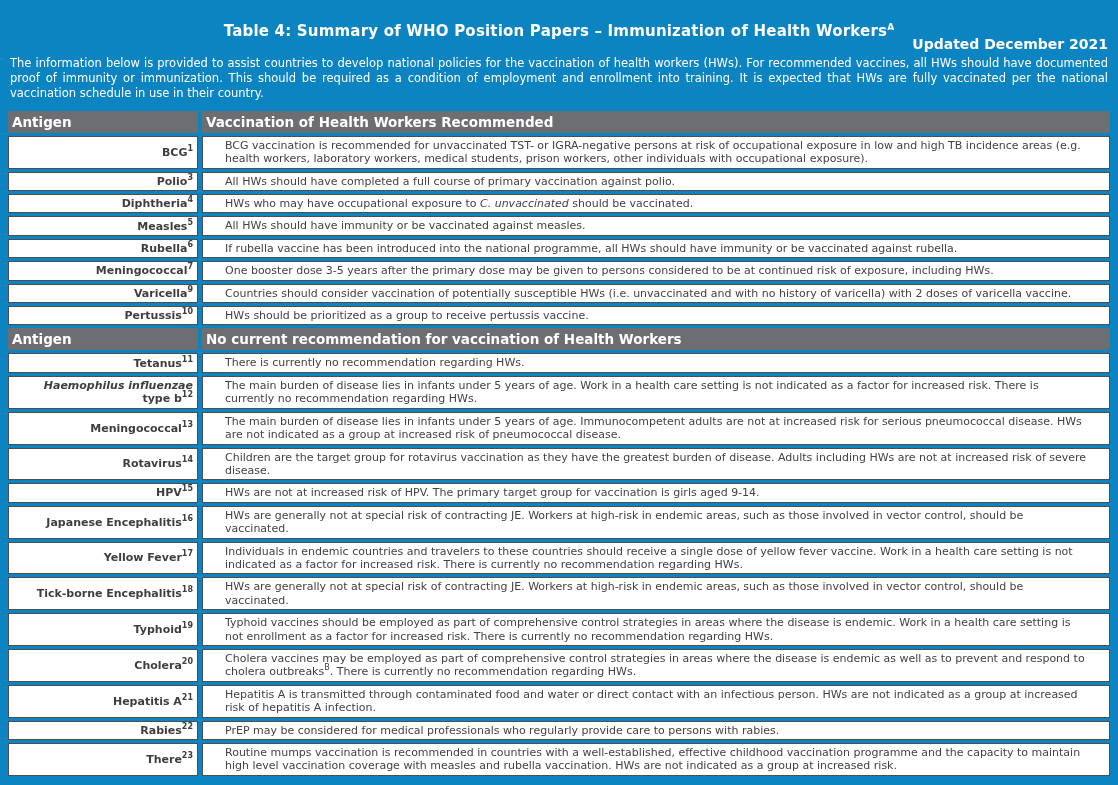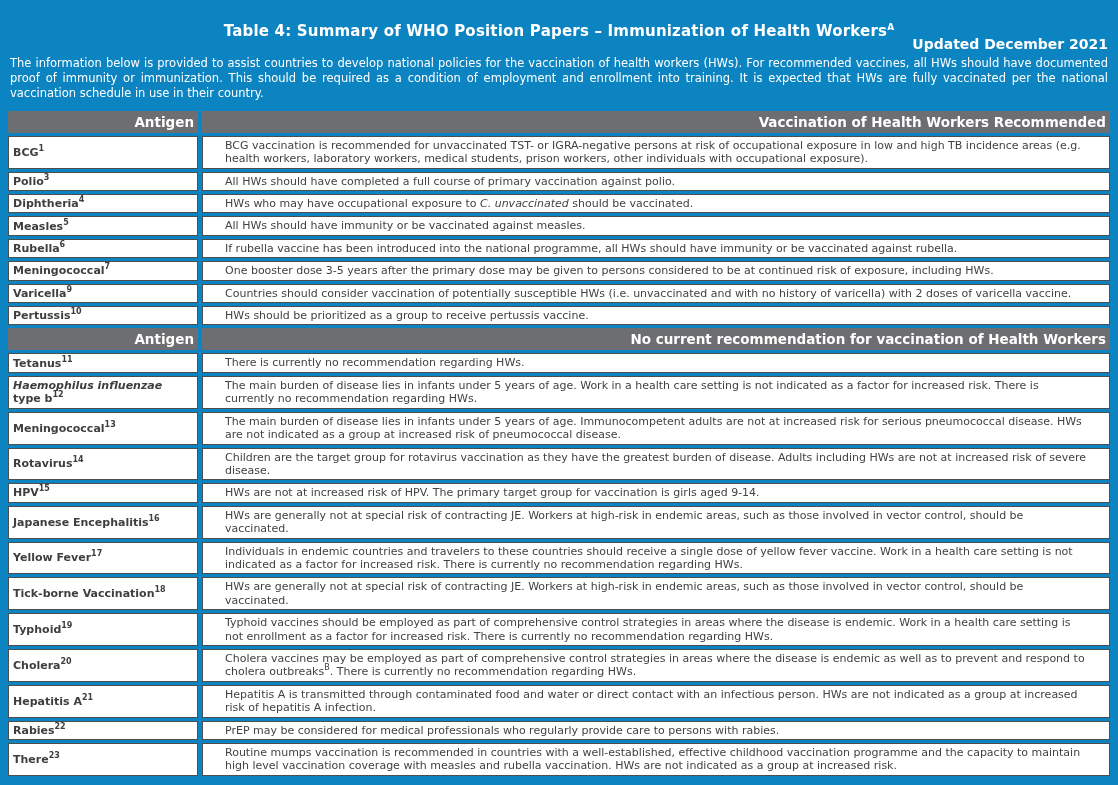--- a/index.html
+++ b/index.html
@@ -48,33 +48,33 @@
     margin-left: 4px;
     border-collapse: separate;
     border-spacing: 4px 3px;
     table-layout: fixed;
   }
   col.antigen-col { width: 190px; }
   td { box-sizing: border-box; }
   tr.header-row td {
     background: #6d6e71;
     color: #ffffff;
-    text-align: right;
+    text-align: left;
     font-weight: bold;
     font-size: 13.5px;
     padding: 3px 4px;
     border: none;
   }
   td.antigen {
     background: #ffffff;
     border: 1px solid #4d4e50;
     font-weight: bold;
     font-size: 11px;
     color: #3d3e40;
-    text-align: left;
+    text-align: right;
     vertical-align: middle;
     padding: 2px 4px;
     line-height: 1.2;
   }
   td.desc {
     background: #ffffff;
     border: 1px solid #4d4e50;
     font-size: 11px;
     color: #414244;
     vertical-align: middle;
@@ -164,21 +164,21 @@
       </tr>
       <tr>
         <td class="antigen"><span>Japanese Encephalitis</span><sup>16</sup></td>
         <td class="desc"><span>HWs are generally not at special risk of contracting JE. Workers at high-risk in endemic areas, such as those involved in vector control, should be vaccinated.</span></td>
       </tr>
       <tr>
         <td class="antigen"><span>Yellow Fever</span><sup>17</sup></td>
         <td class="desc"><span>Individuals in endemic countries and travelers to these countries should receive a single dose of yellow fever vaccine. Work in a health care setting is not indicated as a factor for increased risk. There is currently no recommendation regarding HWs.</span></td>
       </tr>
       <tr>
-        <td class="antigen"><span>Tick-borne Vaccination</span><sup>18</sup></td>
+        <td class="antigen"><span>Tick-borne Encephalitis</span><sup>18</sup></td>
         <td class="desc"><span>HWs are generally not at special risk of contracting JE. Workers at high-risk in endemic areas, such as those involved in vector control, should be vaccinated.</span></td>
       </tr>
       <tr>
         <td class="antigen"><span>Typhoid</span><sup>19</sup></td>
         <td class="desc"><span>Typhoid vaccines should be employed as part of comprehensive control strategies in areas where the disease is endemic. Work in a health care setting is not enrollment as a factor for increased risk. There is currently no recommendation regarding HWs.</span></td>
       </tr>
       <tr>
         <td class="antigen"><span>Cholera</span><sup>20</sup></td>
         <td class="desc"><span>Cholera vaccines may be employed as part of comprehensive control strategies in areas where the disease is endemic as well as to prevent and respond to cholera outbreaks</span><sup>B</sup><span>. There is currently no recommendation regarding HWs.</span></td>
       </tr>

